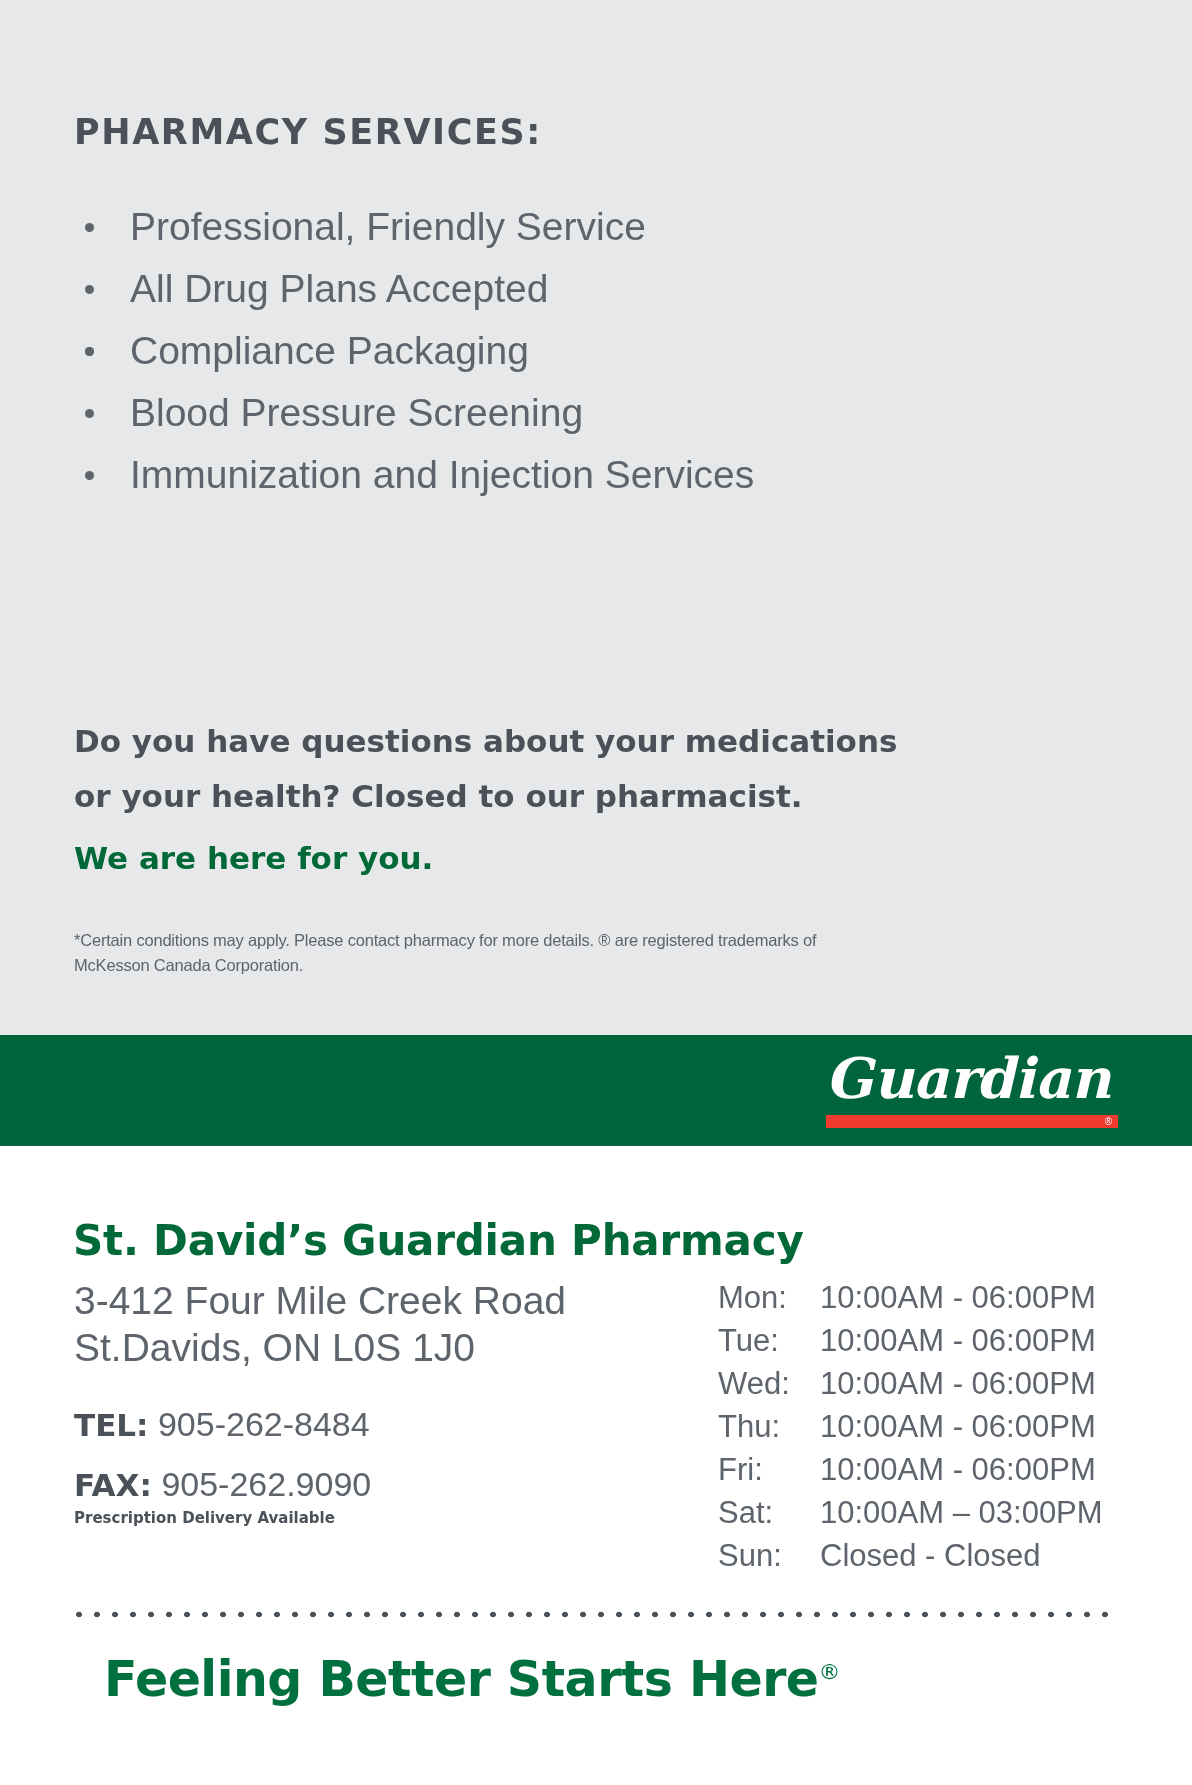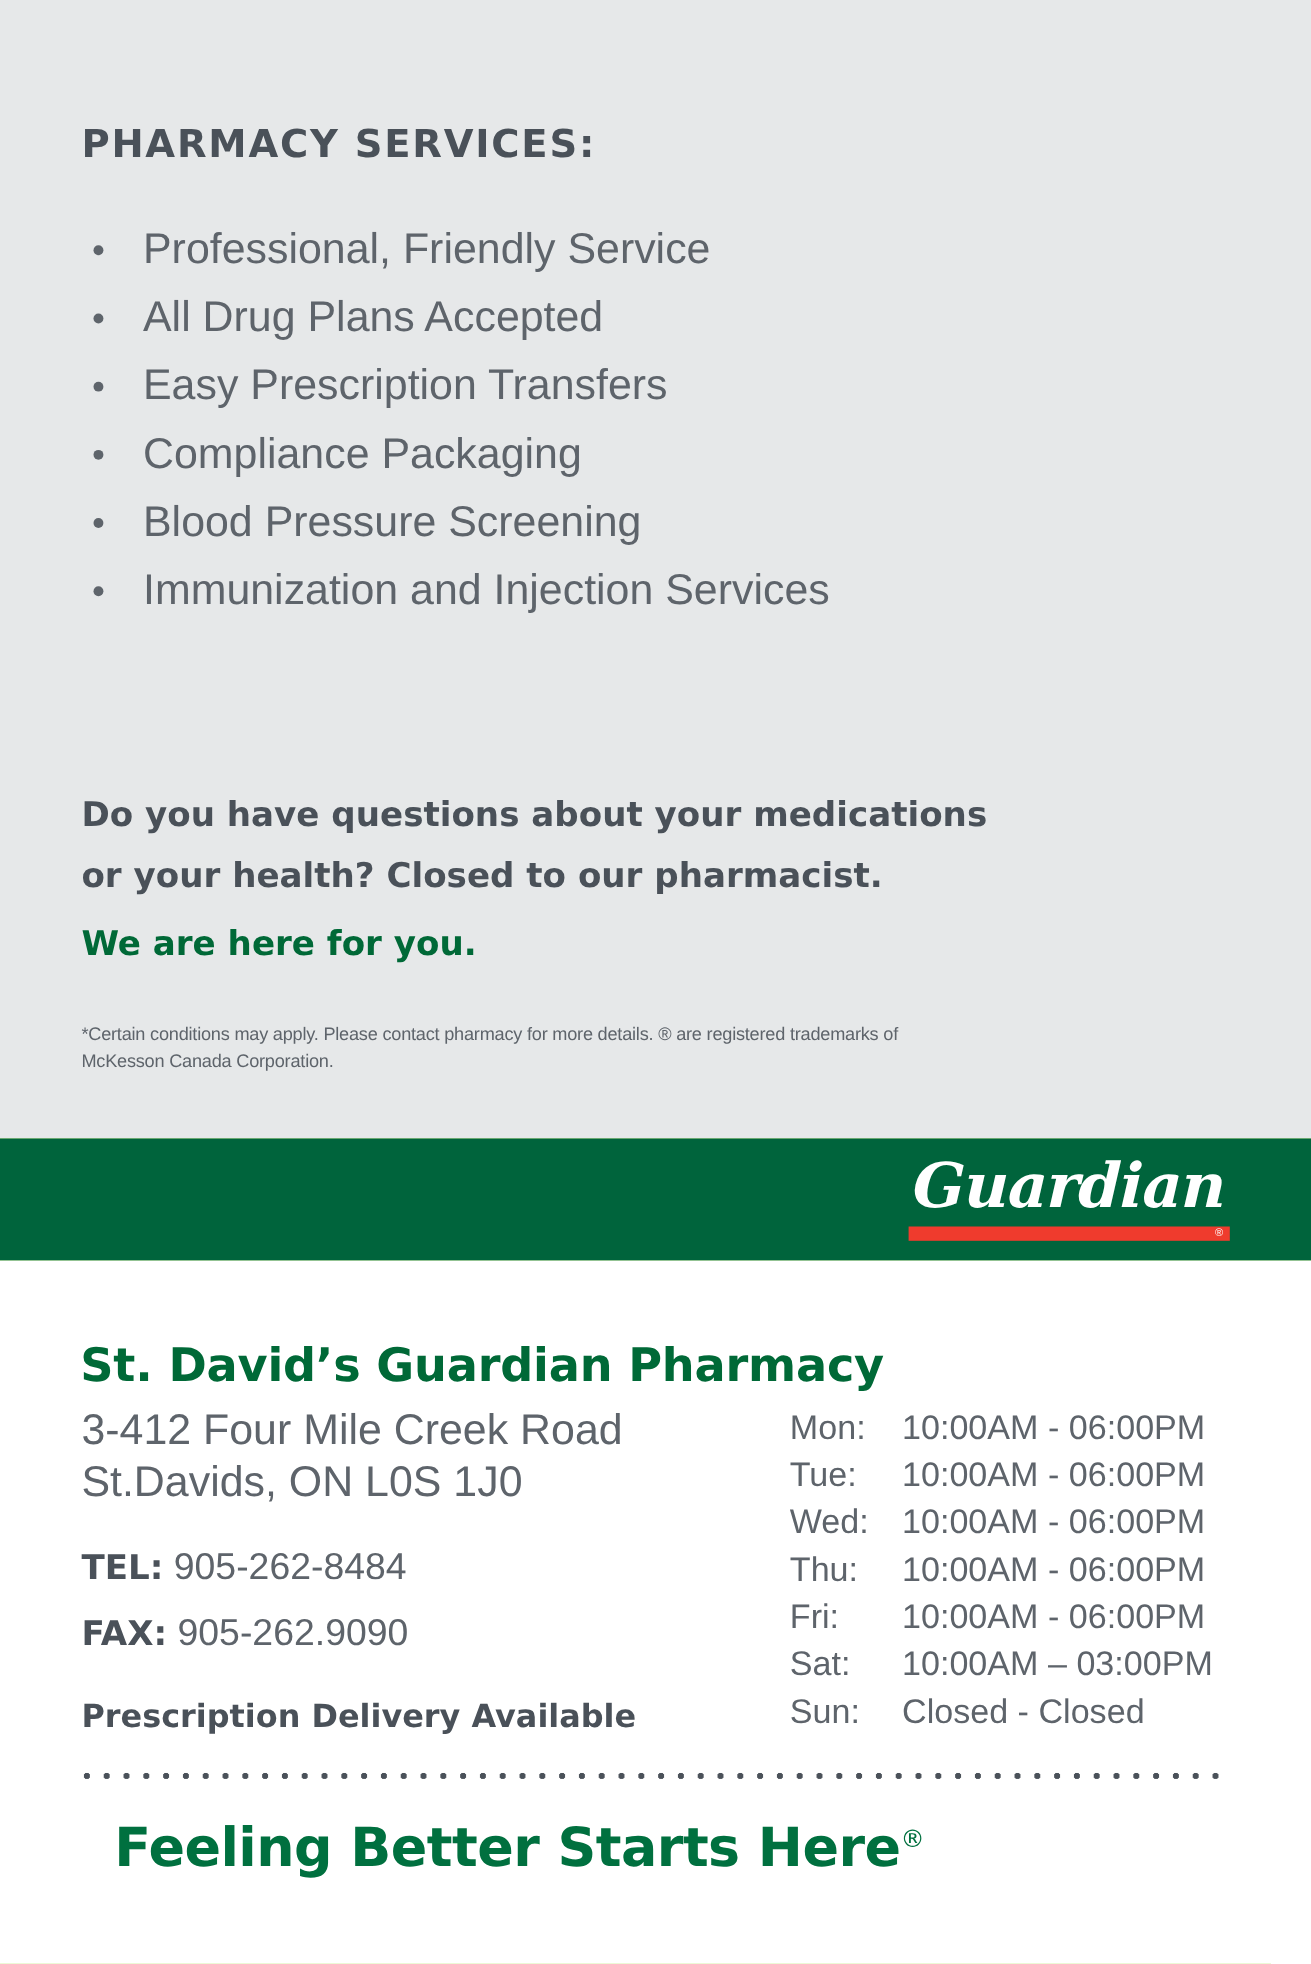--- a/index.html
+++ b/index.html
@@ -12,21 +12,21 @@
     background: #ffffff;
     font-family: "Liberation Sans", sans-serif;
     -webkit-font-smoothing: antialiased;
     overflow: hidden;
   }
 
   .page {
     position: relative;
     width: 1192px;
     height: 1785px;
-    background: #bef264;
+    background: #86efac;
     text-decoration: underline;
   }
 
   
   .top-panel {
     position: absolute;
     left: 0;
     top: 0;
     width: 1192px;
     height: 1035px;
@@ -201,22 +201,21 @@
   }
   .contact-line .lbl {
     font-weight: bold;
     color: #4a5159;
     font-family: "DejaVu Sans", sans-serif;
     font-size: 31px;
   }
   .contact-group { margin-top: 30px; }
 
   .delivery-note {
-    margin-top: 34px;
-    font-size: 29px;
+    font-size: 15px;
     font-weight: bold;
     color: #4a5159;
     font-family: "DejaVu Sans", sans-serif;
     white-space: nowrap;
   }
 
   
   .hours {
     position: absolute;
     left: 718px;
@@ -278,21 +277,20 @@
       <li>
         <span class="bullet"></span>
         <span>Professional, Friendly Service</span>
       </li>
       <li>
         <span class="bullet"></span>
         <span>All Drug Plans Accepted</span>
       </li>
       <li>
         <span class="bullet"></span>
-        <span>Easy Prescription Transfers</span>
       </li>
       <li>
         <span class="bullet"></span>
         <span>Compliance Packaging</span>
       </li>
       <li>
         <span class="bullet"></span>
         <span>Blood Pressure Screening</span>
       </li>
       <li>

